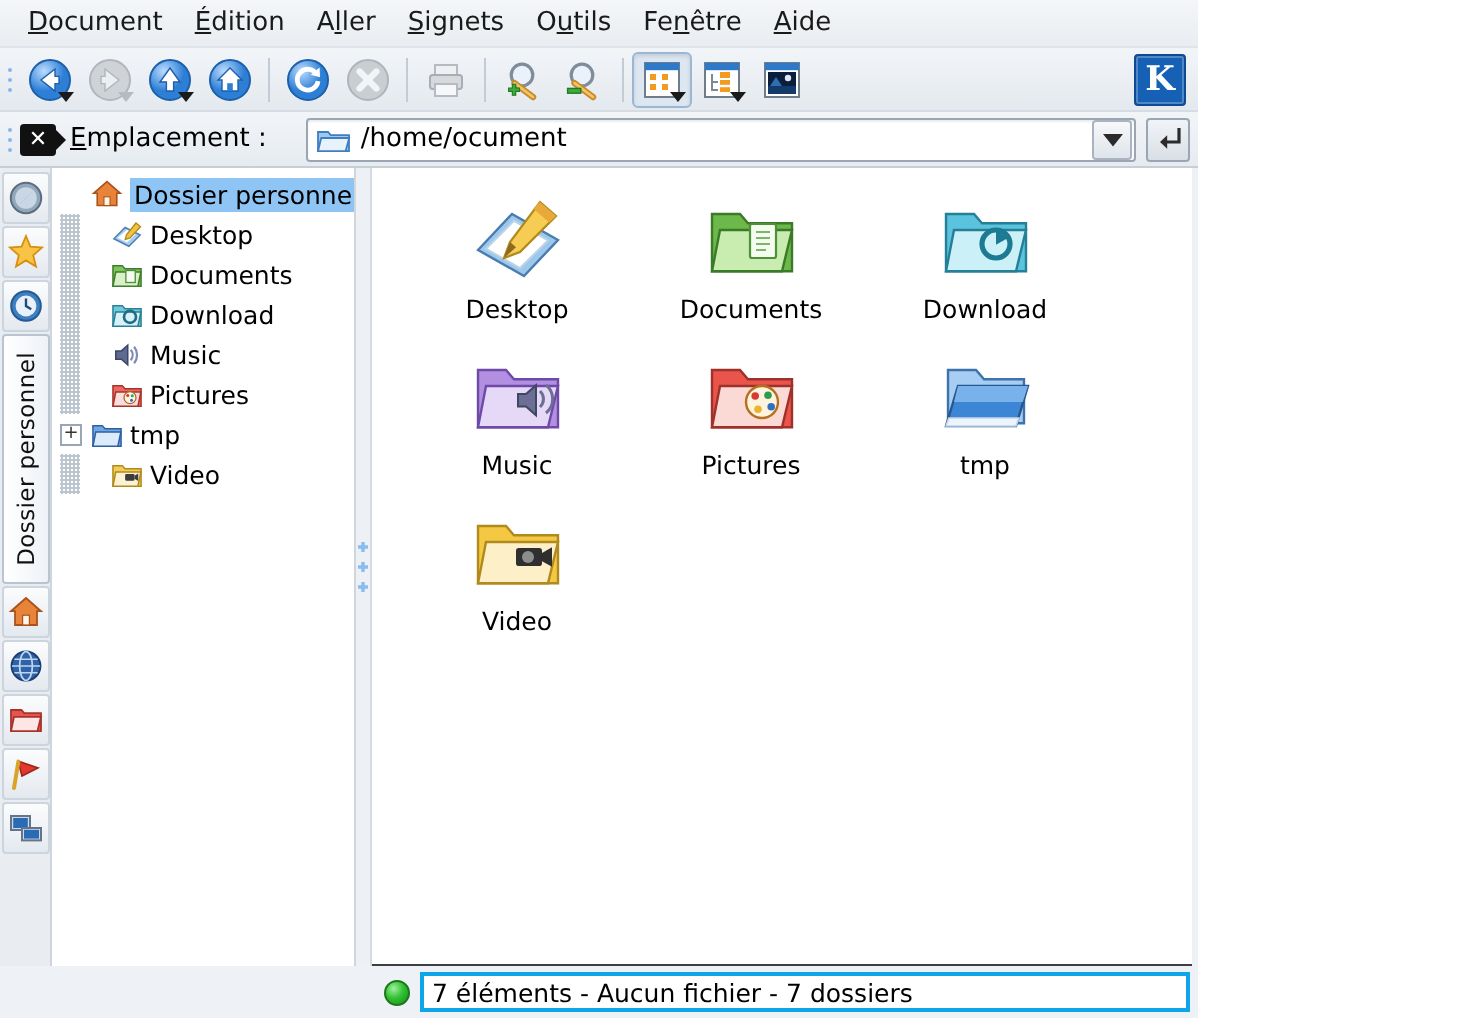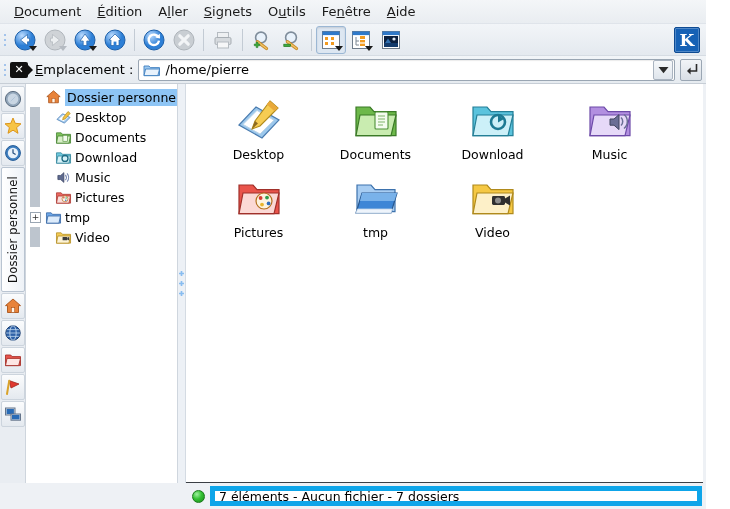--- a/index.html
+++ b/index.html
@@ -6,21 +6,21 @@
   html, body { margin:0; padding:0; }
   body {
     width:730px; height:509px;
     font-family:"DejaVu Sans","Liberation Sans",sans-serif;
     font-size:12.5px;
     background:#ffffff;
     color:#000000;
     overflow:hidden;
     -webkit-font-smoothing:antialiased;
   }
-  #app { width:706px; height:509px; display:flex; flex-direction:column; background:#eef1f5; }
+  #app { width:599px; height:509px; display:flex; flex-direction:column; background:#eef1f5; }
 
   
   .menubar{
     height:24px; display:flex; align-items:center;
     background:linear-gradient(to bottom,#f4f6f8 0%,#e9edf1 100%);
     padding-left:6px; flex:0 0 24px;
     border-bottom:1px solid #dfe4ea;
   }
   .menu-item{
     padding:2px 8px; font-size:13px; color:#1a1a1a; white-space:nowrap;
@@ -66,21 +66,21 @@
   .clear-ico{
     width:18px;height:16px;background:#111;border-radius:2px;color:#fff;
     display:flex;align-items:center;justify-content:center;font-size:11px;
     margin-right:7px;position:relative;
   }
   .clear-ico::after{
     content:"";position:absolute;right:-5px;top:2px;
     border-top:6px solid transparent;border-bottom:6px solid transparent;
     border-left:6px solid #111;
   }
-  .loc-label{ font-size:13px;margin-right:5px;white-space:nowrap; }
+  .loc-label{ font-size:13px;margin-right:20px;white-space:nowrap; }
   .loc-combo{
     flex:1;height:22px;display:flex;align-items:center;
     background:#fff;border:1px solid #9aa6b3;border-radius:2px;
     box-shadow:inset 0 1px 1px rgba(0,0,0,.08);
   }
   .loc-folder{width:18px;height:14px;margin:0 4px 0 4px;flex:0 0 18px;}
   .loc-text{ flex:1;font-size:13px;color:#000;overflow:hidden;white-space:nowrap; }
   .combo-drop{
     width:20px;height:20px;margin-right:1px;flex:0 0 20px;
     display:flex;align-items:center;justify-content:center;
@@ -169,21 +169,21 @@
     height:26px;flex:0 0 26px;display:flex;align-items:center;
     background:#eef1f5;padding:0 4px 0 0;
   }
   .status-led{
     width:13px;height:13px;border-radius:50%;margin:0 5px 0 6px;flex:0 0 13px;
     background:radial-gradient(circle at 35% 30%,#9ff09f 0%,#34c234 45%,#1a8a1a 100%);
     border:1px solid #19791a;
   }
   .status-text{
     flex:1;height:20px;display:flex;align-items:center;
-    background:#ffffff;border:5px solid #0ea5e9;font-size:12.5px;color:#000;padding-left:4px;
+    background:#ffffff;border:2px solid #0ea5e9;font-size:12.5px;color:#000;padding-left:4px;
     white-space:nowrap;overflow:hidden;
   }
   svg{ display:block; }
 </style>
 </head>
 <body>
 
 <div id="app">
 
   <div class="menubar">
@@ -335,21 +335,21 @@
         <i></i>
         <i></i>
       </div>
     <div class="clear-ico">✕</div>
     <div class="loc-label"><u>E</u>mplacement :</div>
     <div class="loc-combo">
       <svg class="loc-folder" viewBox="0 0 18 14">
         <path d="M1 3 h5 l1.4 1.6 h9.1 v8 H1 Z" fill="#9dc9f0" stroke="#3f7fc0" stroke-width=".9"></path>
         <path d="M2.6 6 h14 l-1.8 6.6 H1 Z" fill="#e8f2fc" stroke="#3f7fc0" stroke-width=".9"></path>
       </svg>
-      <div class="loc-text" title="/home/pierre">/home/pierre</div>
+      <div class="loc-text" title="/home/pierre">/home/ocument</div>
       <div class="combo-drop">
         <svg width="11" height="8" viewBox="0 0 11 8">
           <path d="M0.5 1 H10.5 L5.5 7.2 Z" fill="#2b2b2b"></path>
         </svg>
       </div>
     </div>
     <div class="go-btn">
       <svg width="15" height="15" viewBox="0 0 15 15">
         <path d="M12.5 2 V9 H4.5" fill="none" stroke="#2b2b2b" stroke-width="1.6"></path>
         <path d="M6.6 5.6 L3 9 L6.6 12.4 Z" fill="#2b2b2b"></path>

